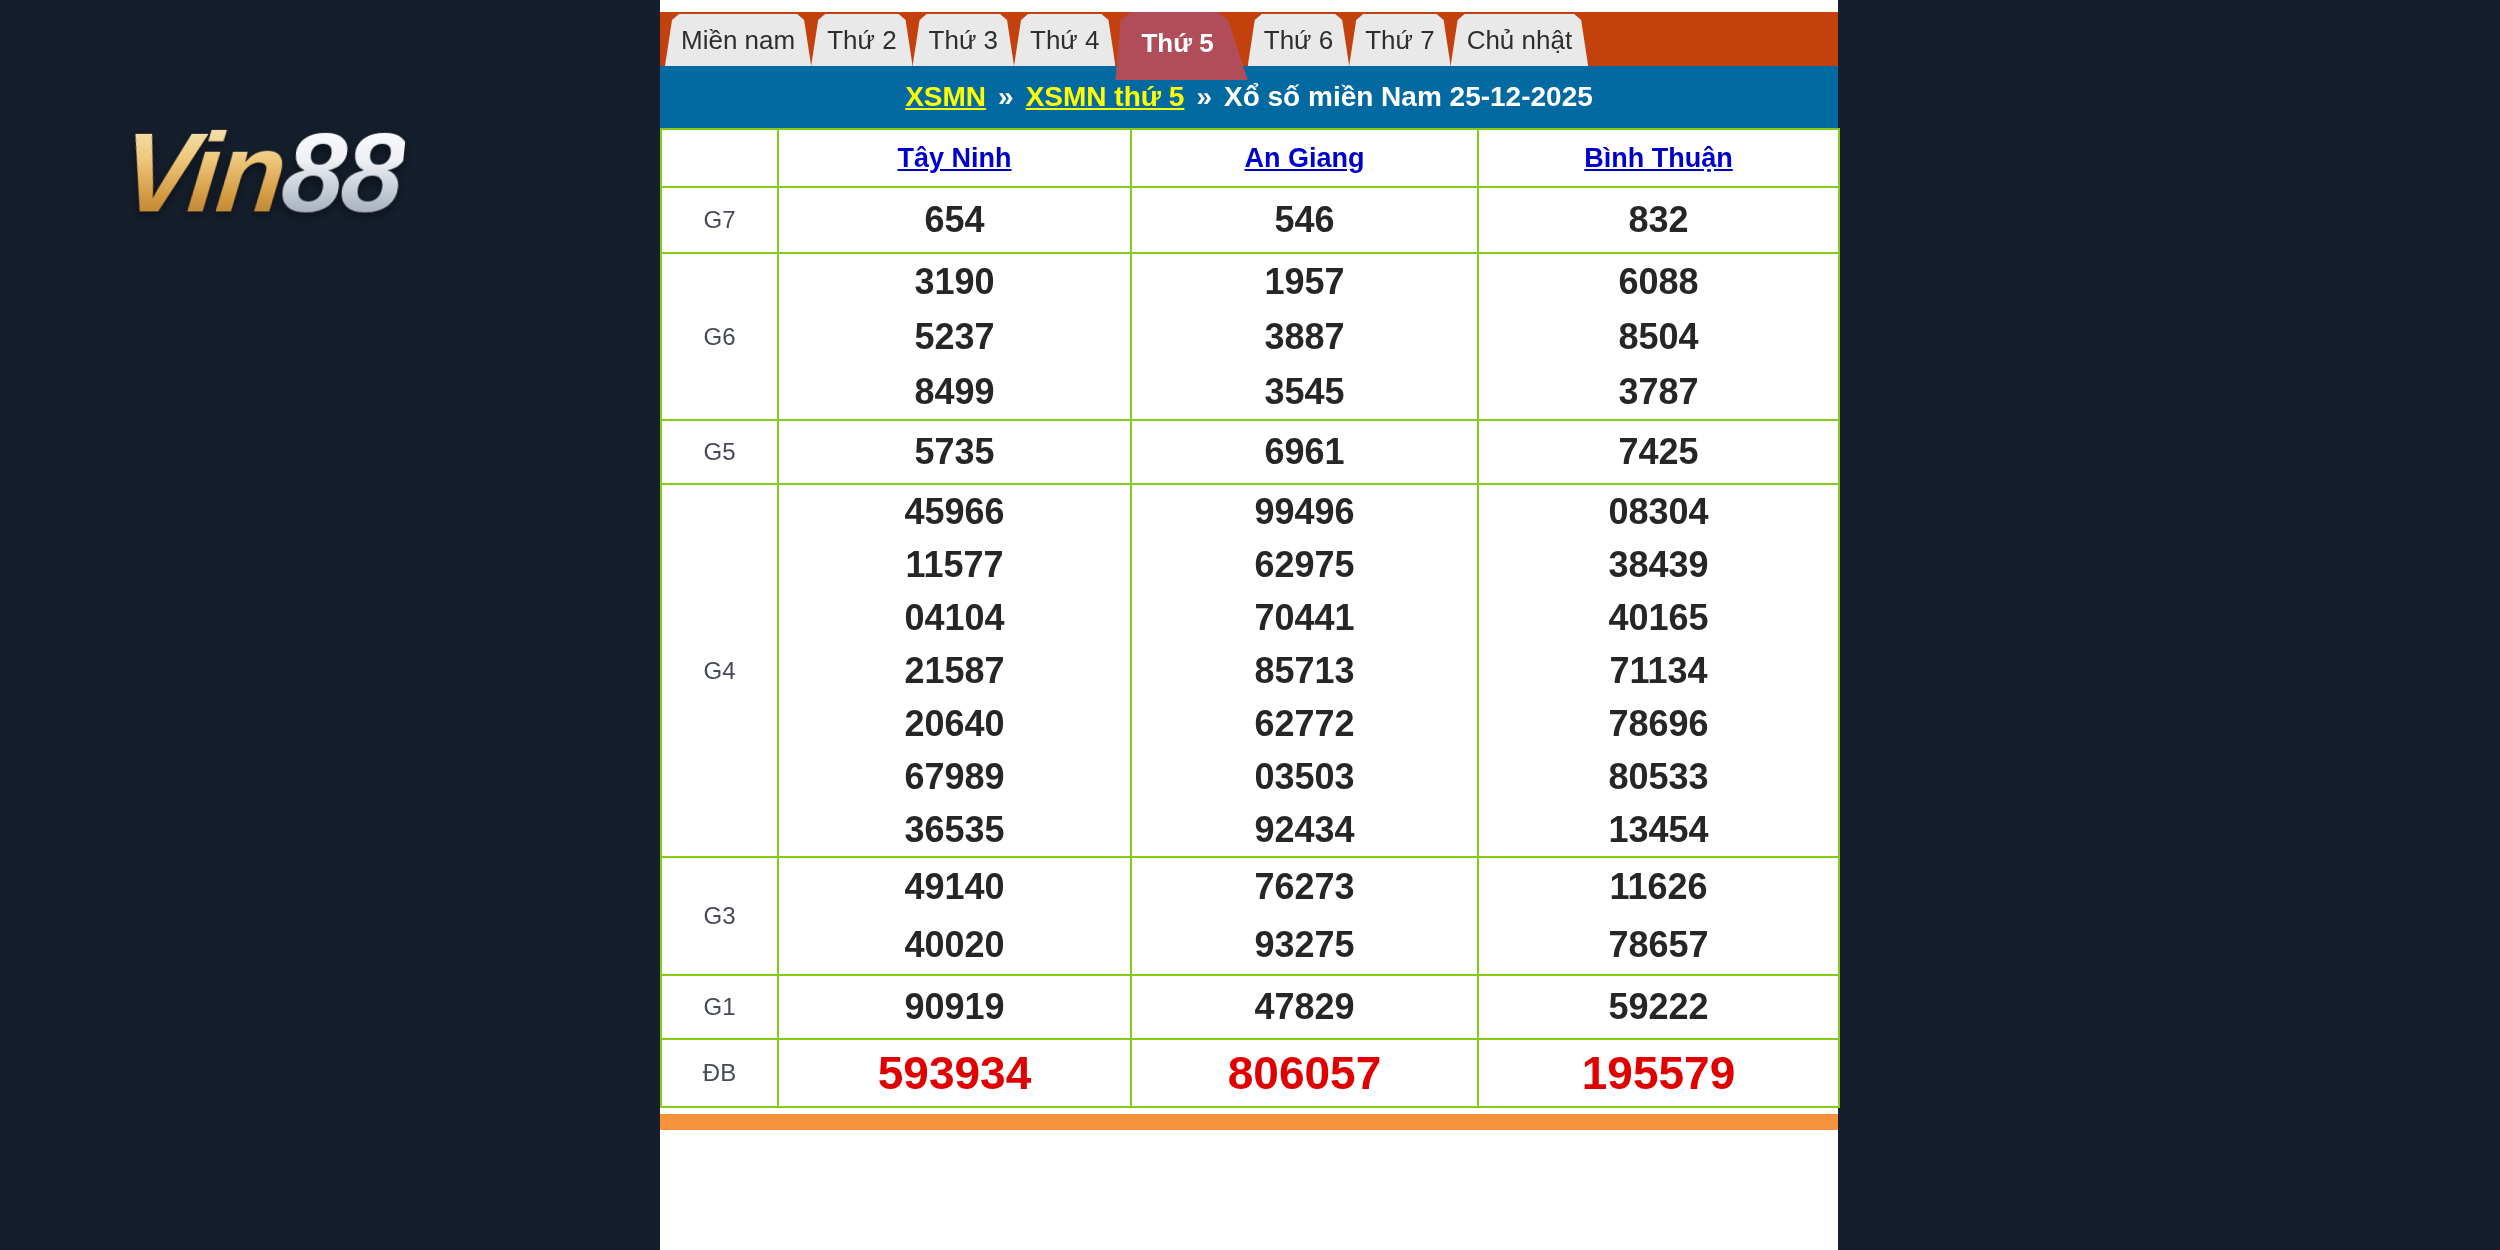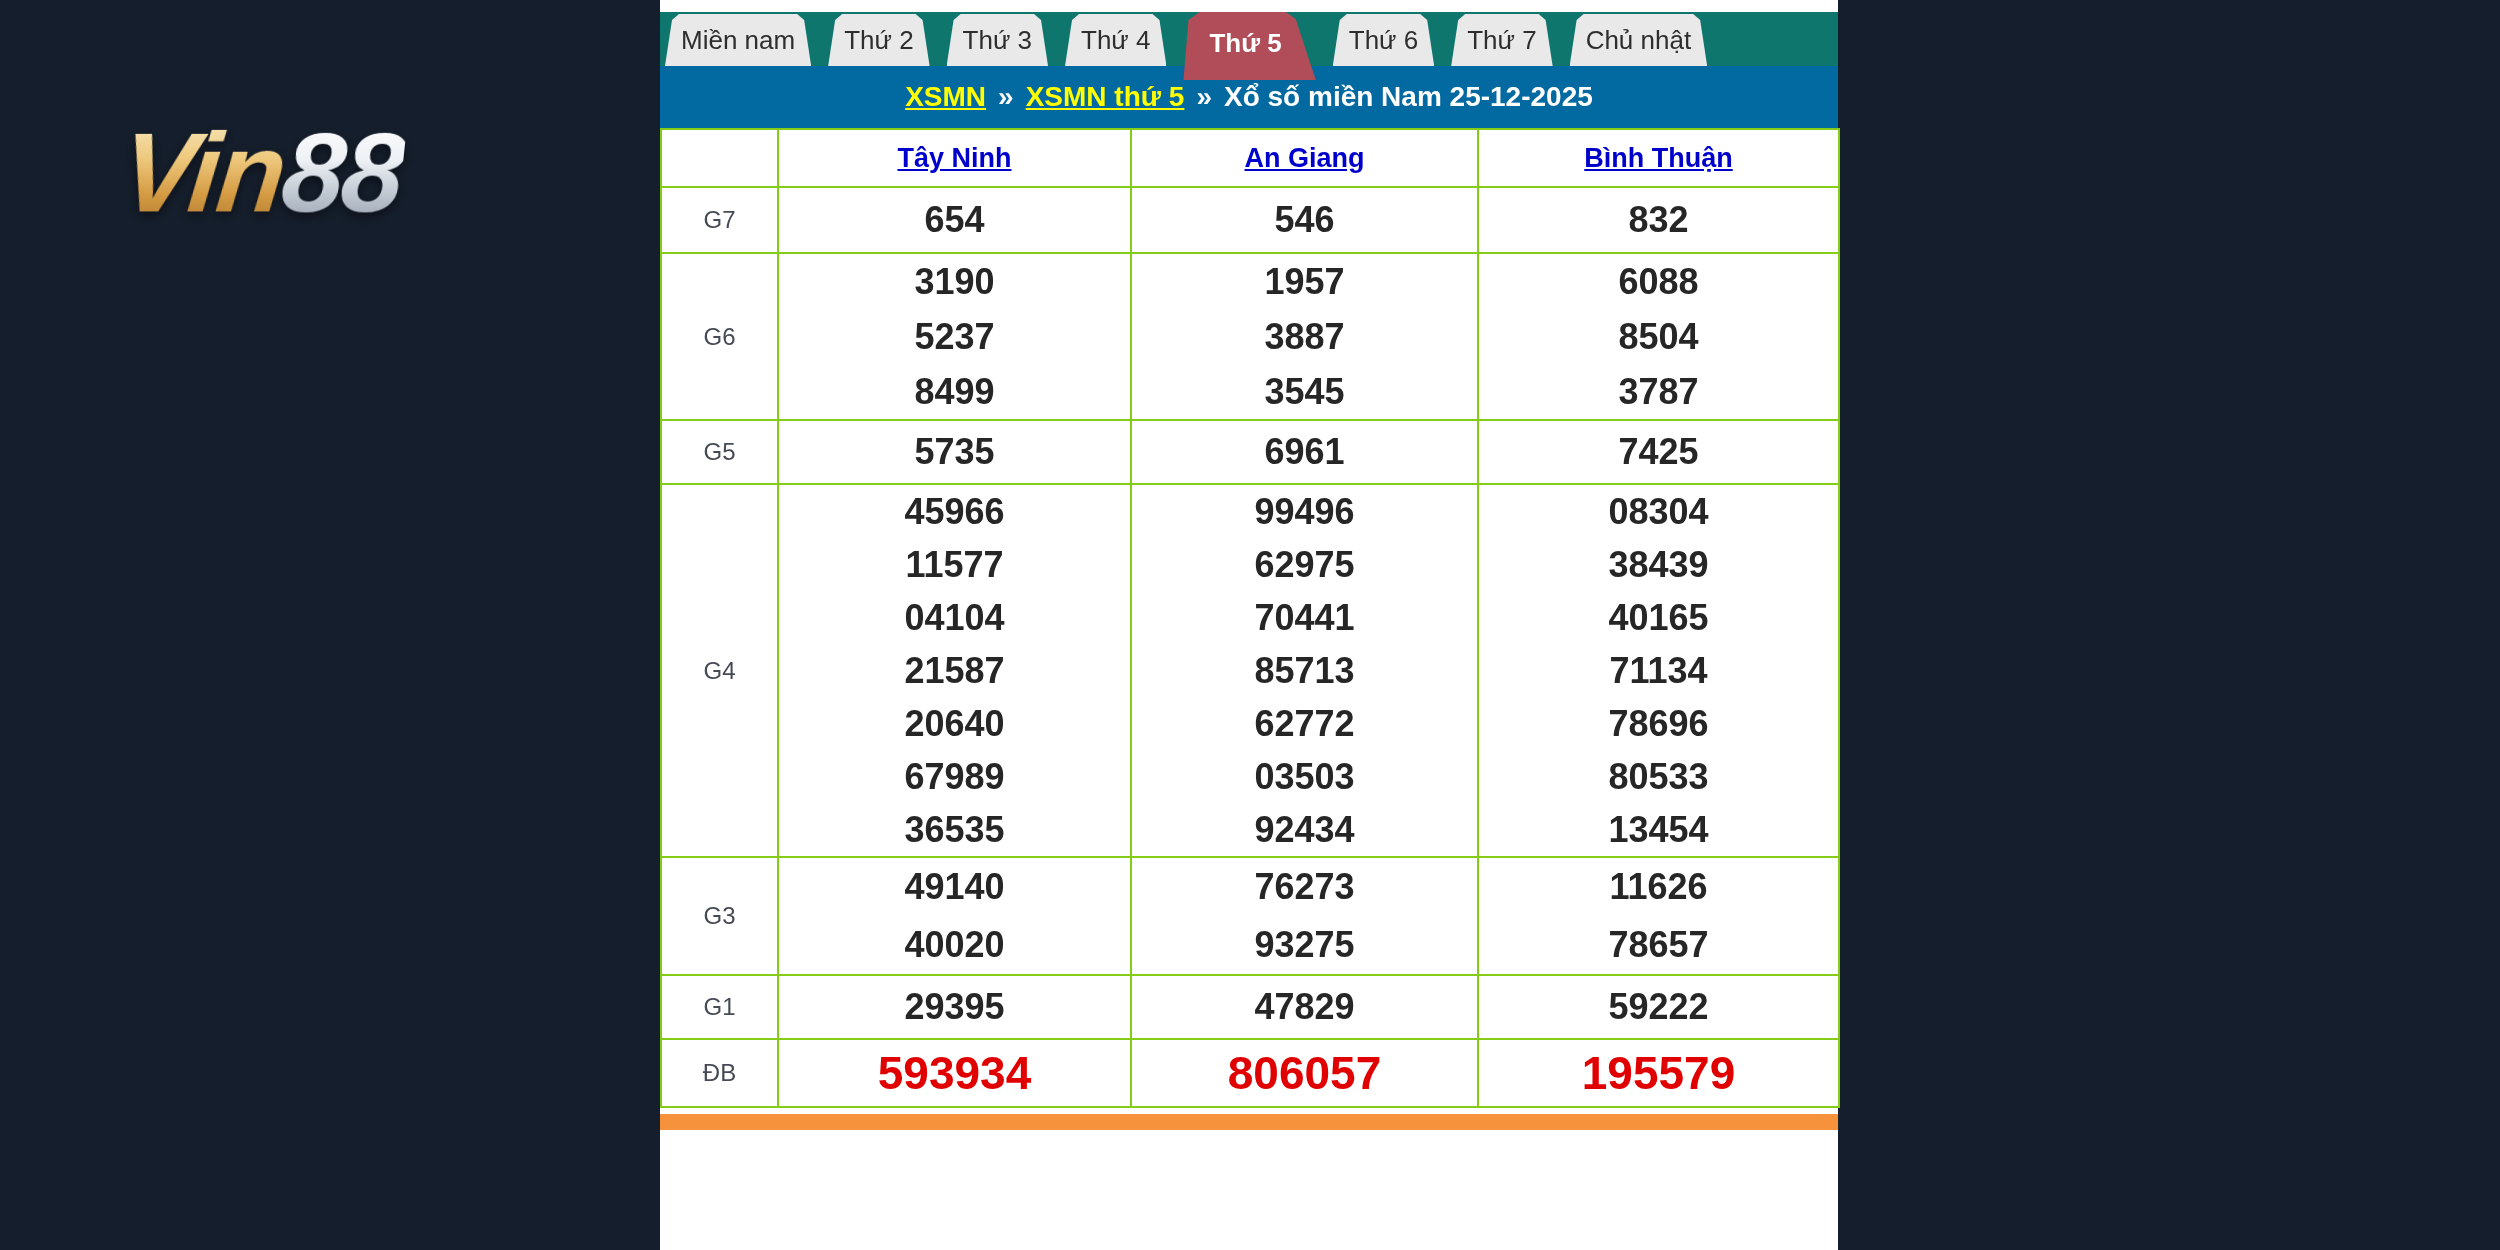--- a/index.html
+++ b/index.html
@@ -33,22 +33,22 @@
   
   .panel{
     position:absolute;left:660px;top:0;width:1178px;height:1250px;
     background:#ffffff;
   }
 
   
   .tabbar{
     position:relative;z-index:2;
     height:54px;margin-top:12px;padding-left:5px;
-    display:flex;align-items:flex-end;gap:17px;
-    background:#0f766e;
+    display:flex;align-items:flex-end;gap:0;
+    background:#c2410c;
   }
   .tab{
     height:52px;line-height:52px;
     background:#e9e9e9;color:#2e2e2e;
     font-size:26px;padding:0 16px;
     text-align:center;white-space:nowrap;cursor:pointer;
     clip-path:polygon(0 100%,7px 6px,14px 0,calc(100% - 14px) 0,calc(100% - 7px) 6px,100% 100%);
   }
   .tab.active{
     height:68px;line-height:62px;margin-bottom:-14px;
@@ -224,21 +224,21 @@
             <div class="num-line">93275</div>
           </td>
           <td class="prize-cell">
             <div class="num-line">11626</div>
             <div class="num-line">78657</div>
           </td>
         </tr>
         <tr class="prize-row row-7">
           <td class="prize-label">G1</td>
           <td class="prize-cell">
-            <div class="num-line">29395</div>
+            <div class="num-line">90919</div>
           </td>
           <td class="prize-cell">
             <div class="num-line">47829</div>
           </td>
           <td class="prize-cell">
             <div class="num-line">59222</div>
           </td>
         </tr>
         <tr class="prize-row row-8 highlight">
           <td class="prize-label">ĐB</td>

